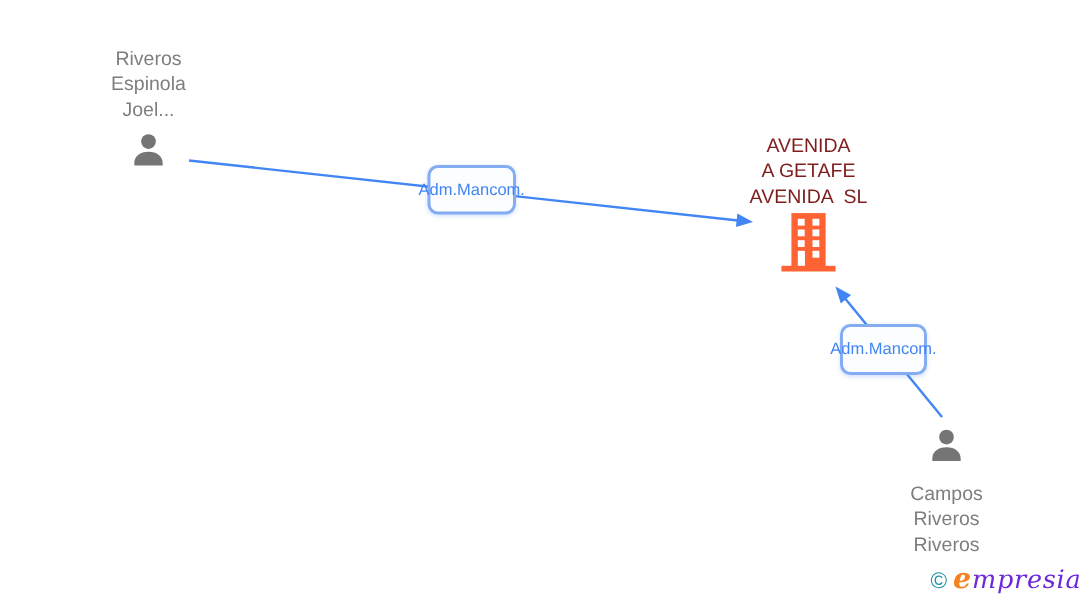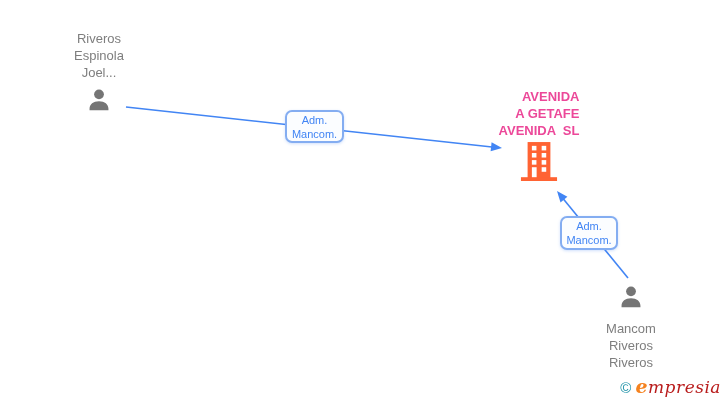--- a/index.html
+++ b/index.html
@@ -4,36 +4,36 @@
 <style>
   html,body{margin:0;padding:0;background:#fff;}
   .canvas{
     position:relative;width:728px;height:400px;background:#ffffff;
     font-family:"Liberation Sans",sans-serif;overflow:hidden;
   }
   svg.edges{position:absolute;left:0;top:0;z-index:1;}
   .node{position:absolute;display:flex;flex-direction:column;align-items:center;z-index:2;}
   .node-label{color:#7e7e7e;font-size:13px;line-height:17px;text-align:center;}
   .node-label span{display:block;white-space:pre;}
-  .company-label{font-weight:bold;color:#ec4899;text-align:right;}
+  .company-label{font-weight:normal;color:#7f1d1d;}
   .person-icon-svg{margin-top:6px;}
   .edge-label{
-    position:absolute;z-index:3;display:flex;flex-direction:column;align-items:center;justify-content:center;
+    position:absolute;z-index:3;display:flex;flex-direction:row;align-items:center;justify-content:center;
     background:#fbfdff;border:2px solid #84adf1;border-radius:7px;
     color:#4285f4;font-size:11px;line-height:14px;text-align:left;
     box-shadow:0 1px 3px rgba(66,133,244,0.25);box-sizing:border-box;
   }
   .logo{
     position:absolute;right:7px;bottom:3px;z-index:4;display:flex;align-items:baseline;gap:4px;
     font-family:"DejaVu Serif",serif;
   }
   .logo .copy{color:#1f93a8;font-size:15px;font-family:"Liberation Sans",sans-serif;}
   .logo .brand{font-style:italic;font-size:17px;letter-spacing:0.5px;}
   .logo .brand .e{color:#f5821f;font-size:19px;font-weight:bold;}
-  .logo .brand .rest{color:#b91c1c;}
+  .logo .brand .rest{color:#6d28d9;}
 </style>
 </head>
 <body>
 
 <div class="canvas">
 
   <svg class="edges" width="728" height="400" viewBox="0 0 728 400">
     <g>
       <line x1="126" y1="107" x2="492" y2="147" stroke="#4285f4" stroke-width="1.6"></line>
       <polygon points="502,148 490.6,151.3 491.6,142.3" fill="#4285f4"></polygon>
@@ -75,21 +75,21 @@
       <rect x="22.8" y="26.5" width="4.8" height="4.8" fill="#ffffff"></rect>
     </svg>
   </div>
 
   <div class="node" style="left:576px;top:284px;width:110px;">
     <svg width="28" height="28" viewBox="0 0 24 24">
       <circle cx="12" cy="6.3" r="4.2" fill="#757575"></circle>
       <path d="M12 12.2c-4.9 0-8.1 2.7-8.1 6.4V20h16.2v-1.4c0-3.7-3.2-6.4-8.1-6.4z" fill="#757575"></path>
     </svg>
     <div class="node-label" style="margin-top:8px;">
-      <span>Mancom</span>
+      <span>Campos</span>
       <span>Riveros</span>
       <span>Riveros</span>
     </div>
   </div>
 
   <div class="edge-label" style="left:285px;top:110px;width:59px;height:33px;">
     <span>Adm.</span>
     <span>Mancom.</span>
   </div>
   <div class="edge-label" style="left:560px;top:216px;width:58px;height:34px;">

